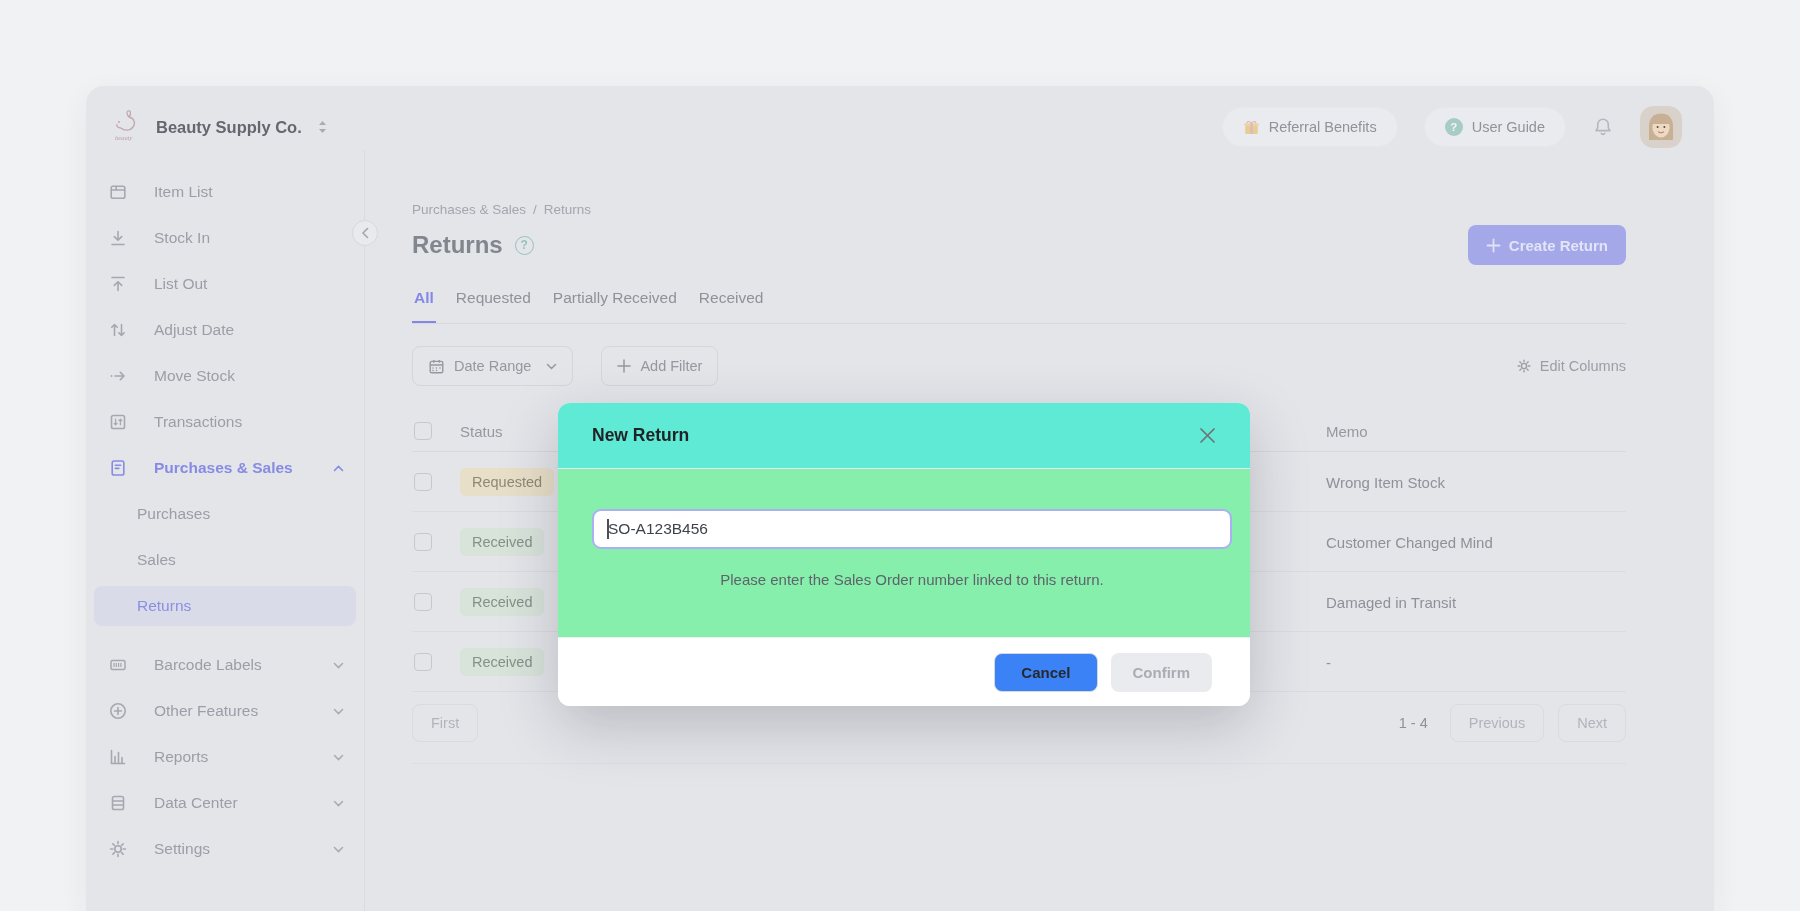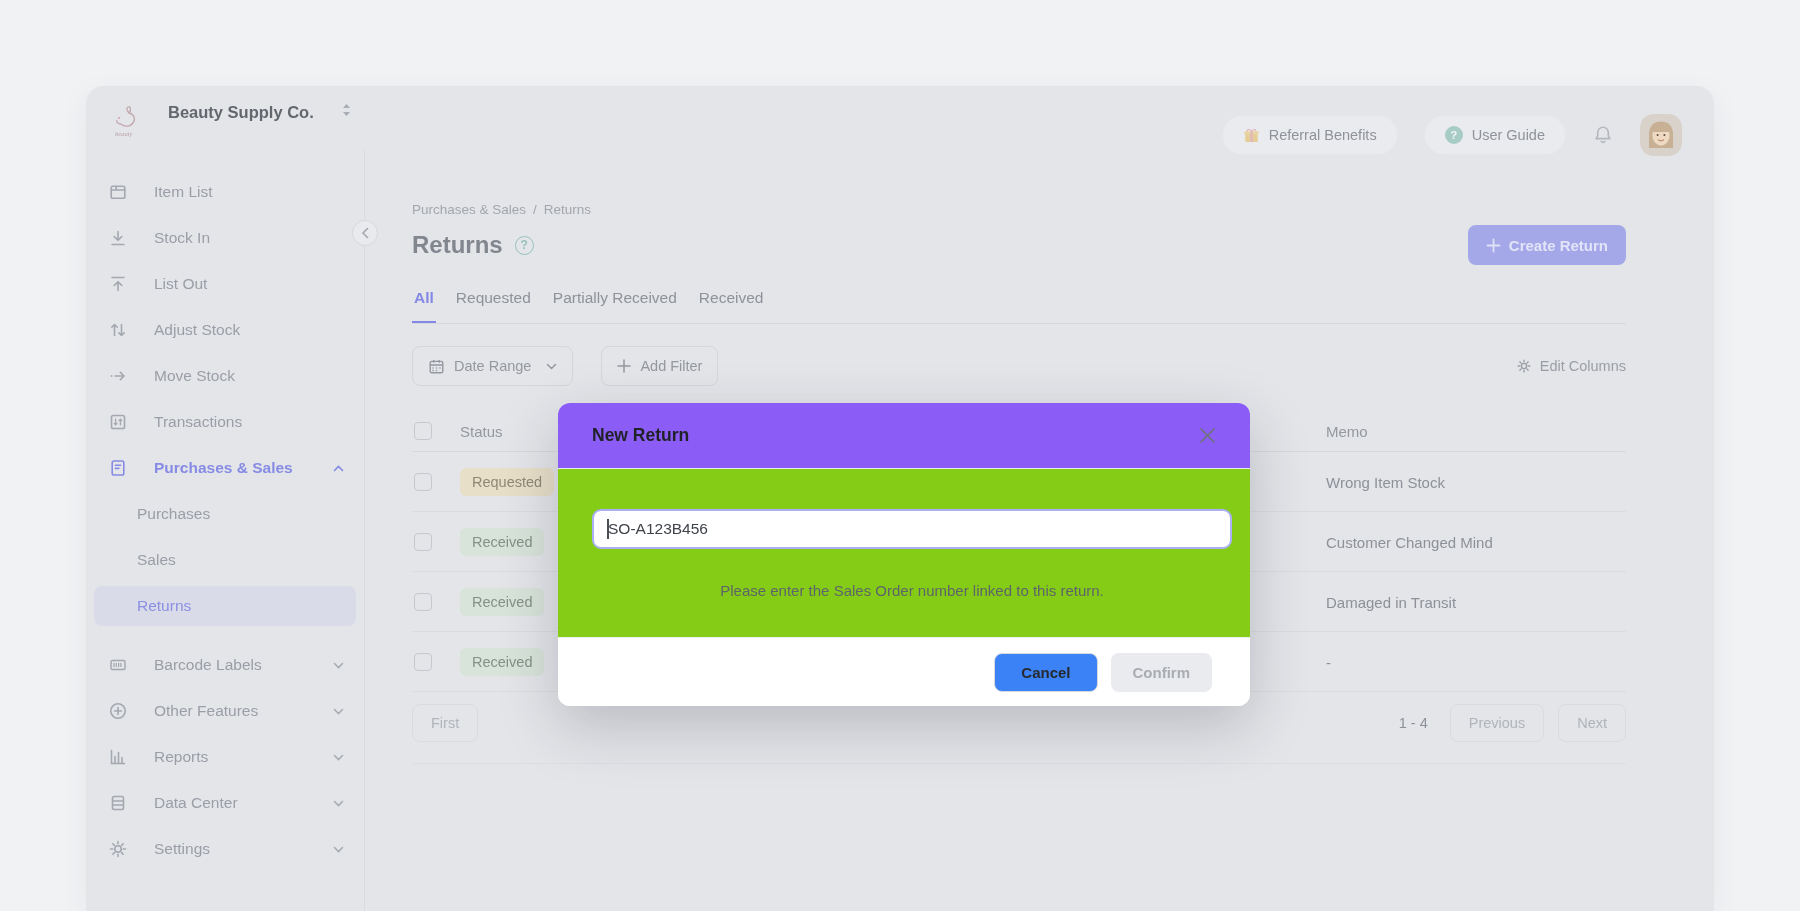--- a/index.html
+++ b/index.html
@@ -3,22 +3,22 @@
 <meta charset="utf-8">
 <style>
   html,body{margin:0;padding:0;background:#f1f2f4;}
   *{box-sizing:border-box;}
   .stage{position:relative;width:1800px;height:911px;background:#f1f2f4;overflow:hidden;
          font-family:"Liberation Sans",sans-serif;-webkit-font-smoothing:antialiased;}
   
   .app-card{position:absolute;left:86px;top:86px;width:1628px;height:825px;
             background:#e4e5e9;border-radius:18px 18px 0 0;box-shadow:0 8px 30px rgba(40,45,60,.06);}
   
-  .topbar{position:absolute;left:0;top:17px;width:100%;height:64px;display:flex;
-          padding:0 32px 0 22px;gap:12px;}
+  .topbar{position:absolute;left:0;top:9px;width:100%;height:64px;display:flex;align-items:center;
+          padding:0 32px 0 22px;}
   .logo-box{width:36px;height:40px;display:flex;align-items:center;justify-content:center;}
   .company-name{margin-left:12px;font-size:16.5px;font-weight:700;color:#63676e;}
   .sort-chev{margin-left:16px;display:flex;flex-direction:column;gap:2px;align-items:center;}
   .topbar-right{margin-left:auto;display:flex;align-items:center;gap:26px;}
   .pill{display:flex;align-items:center;gap:9px;height:40px;padding:0 20px;border-radius:20px;
         background:#eaebee;color:#8f939a;font-size:14.5px;border:1px solid #e6e7ea;cursor:pointer;}
   .qmark{width:18px;height:18px;border-radius:50%;background:#a7cbc5;color:#f2f6f5;font-size:11.5px;
          font-weight:700;display:flex;align-items:center;justify-content:center;}
   .avatar{width:42px;height:42px;border-radius:13px;overflow:hidden;}
   
@@ -72,29 +72,29 @@
   
   .pag-row{margin-top:12px;display:flex;align-items:center;}
   .pg-btn{border:1px solid #d9dbdf;border-radius:8px;padding:0 18px;height:38px;font-size:14.5px;
           color:#b0b4bb;background:transparent;cursor:pointer;font-family:inherit;}
   .pag-right{margin-left:auto;display:flex;align-items:center;gap:14px;}
   .pg-range{font-size:14.5px;color:#8d9198;margin-right:8px;}
   .end-line{margin-top:21px;border-top:1px solid #dcdee2;}
   
   .modal{position:absolute;left:558px;top:403px;width:692px;height:303px;background:#ffffff;
          border-radius:12px;box-shadow:0 20px 60px rgba(30,35,50,.22);z-index:10;overflow:hidden;}
-  .m-head{height:66px;display:flex;align-items:center;padding:0 30px 0 34px;border-bottom:1px solid #e8eaec;background:#8b5cf6;}
+  .m-head{height:66px;display:flex;align-items:center;padding:0 30px 0 34px;border-bottom:1px solid #e8eaec;background:#5eead4;}
   .m-title{font-size:17.5px;font-weight:700;color:#1f2227;}
   .m-close{margin-left:auto;color:#6e737a;display:flex;cursor:pointer;padding:4px;}
-  .m-body{height:168px;background:#84cc16;padding:40px 18px 0 34px;}
+  .m-body{height:168px;background:#86efac;padding:40px 18px 0 34px;}
   .inp-wrap{position:relative;}
   .so-input{width:100%;height:40px;border:2px solid #abb0f4;border-radius:9px;background:#fff;
             padding:0 14px;font-size:15.5px;color:#3e434a;font-family:inherit;outline:none;}
   .caret{position:absolute;left:15px;top:10px;width:1.5px;height:20px;background:#4a4e55;}
-  .m-helper{margin-top:33px;text-align:center;font-size:15px;color:#5f646b;}
+  .m-helper{margin-top:22px;text-align:center;font-size:15px;color:#5f646b;}
   .m-foot{height:69px;background:#fff;display:flex;align-items:center;justify-content:flex-end;
           gap:13px;padding-right:38px;border-top:1px solid #f0f1f3;}
   .btn-cancel{height:39px;padding:0 26px;border-radius:8px;background:#3b82f6;border:1px solid #d5d8dc;
               color:#26292e;font-size:15px;font-weight:600;cursor:pointer;font-family:inherit;}
   .btn-confirm{height:39px;padding:0 22px;border-radius:8px;background:#e9ebee;border:none;
                color:#a9acb2;font-size:15px;font-weight:600;cursor:default;font-family:inherit;}
   svg{display:block;}
 </style>
 </head>
 <body>
@@ -188,21 +188,21 @@
             </svg>
           </span>
         <span class="lbl">List Out</span>
       </div>
       <div class="sb-item">
         <span class="ic">
             <svg width="20" height="20" viewBox="0 0 20 20" fill="none" stroke="currentColor" stroke-width="1.6" stroke-linecap="round" stroke-linejoin="round">
               <path d="M6.5 4.5v11M3.8 7.2l2.7-2.7 2.7 2.7M13.5 15.5v-11M10.8 12.8l2.7 2.7 2.7-2.7"></path>
             </svg>
           </span>
-        <span class="lbl">Adjust Stock</span>
+        <span class="lbl">Adjust Date</span>
       </div>
       <div class="sb-item">
         <span class="ic">
             <svg width="20" height="20" viewBox="0 0 20 20" fill="none" stroke="currentColor" stroke-width="1.6" stroke-linecap="round" stroke-linejoin="round">
               <circle cx="3.6" cy="10" r="0.9" fill="currentColor" stroke="none"></circle>
               <path d="M7 10h9M12.4 6.4L16 10l-3.6 3.6"></path>
             </svg>
           </span>
         <span class="lbl">Move Stock</span>
       </div>

